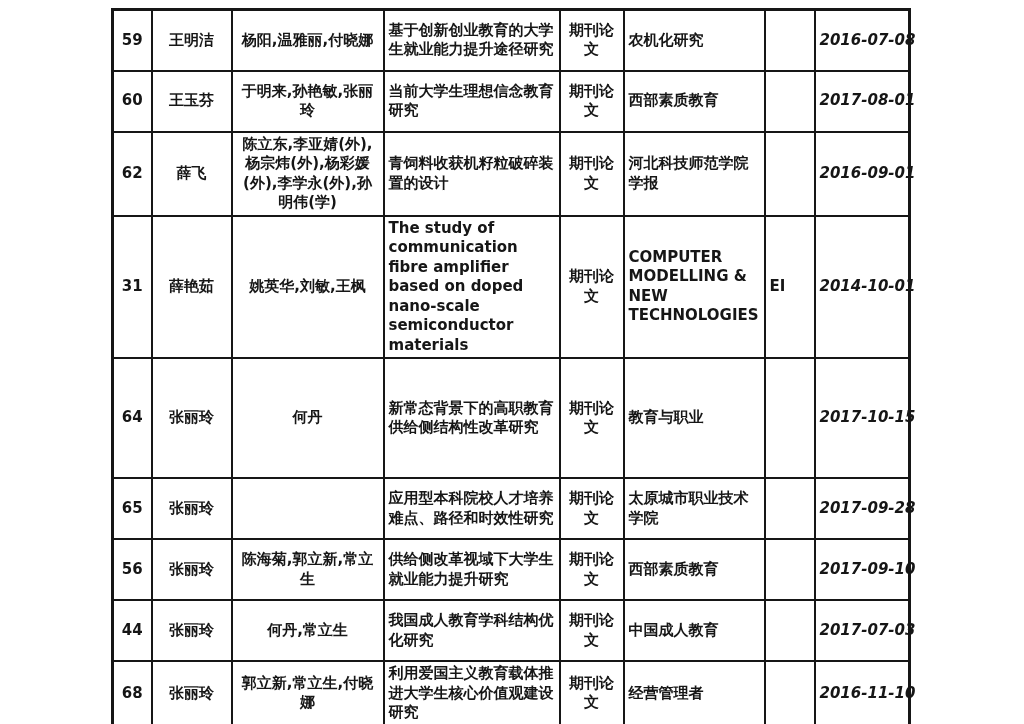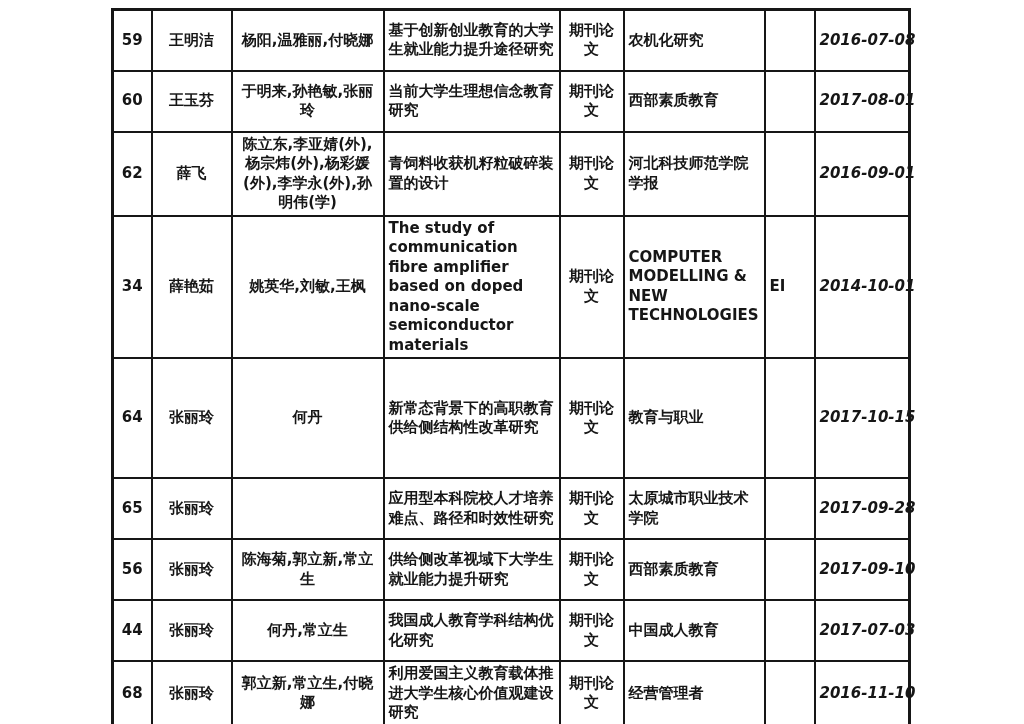--- a/index.html
+++ b/index.html
@@ -91,21 +91,21 @@
     <td class="c-num">62</td>
     <td class="c-author">薛飞</td>
     <td class="c-coauthors">陈立东,李亚婧(外),杨宗炜(外),杨彩媛(外),李学永(外),孙明伟(学)</td>
     <td class="c-title">青饲料收获机籽粒破碎装置的设计</td>
     <td class="c-type">期刊论文</td>
     <td class="c-journal">河北科技师范学院学报</td>
     <td class="c-index"></td>
     <td class="c-date">2016-09-01</td>
   </tr>
         <tr>
-    <td class="c-num">34</td>
+    <td class="c-num">31</td>
     <td class="c-author">薛艳茹</td>
     <td class="c-coauthors">姚英华,刘敏,王枫</td>
     <td class="c-title">The study of communication fibre amplifier based on doped nano-scale semiconductor materials</td>
     <td class="c-type">期刊论文</td>
     <td class="c-journal">COMPUTER MODELLING &amp; NEW TECHNOLOGIES</td>
     <td class="c-index">EI</td>
     <td class="c-date">2014-10-01</td>
   </tr>
         <tr>
     <td class="c-num">64</td>

